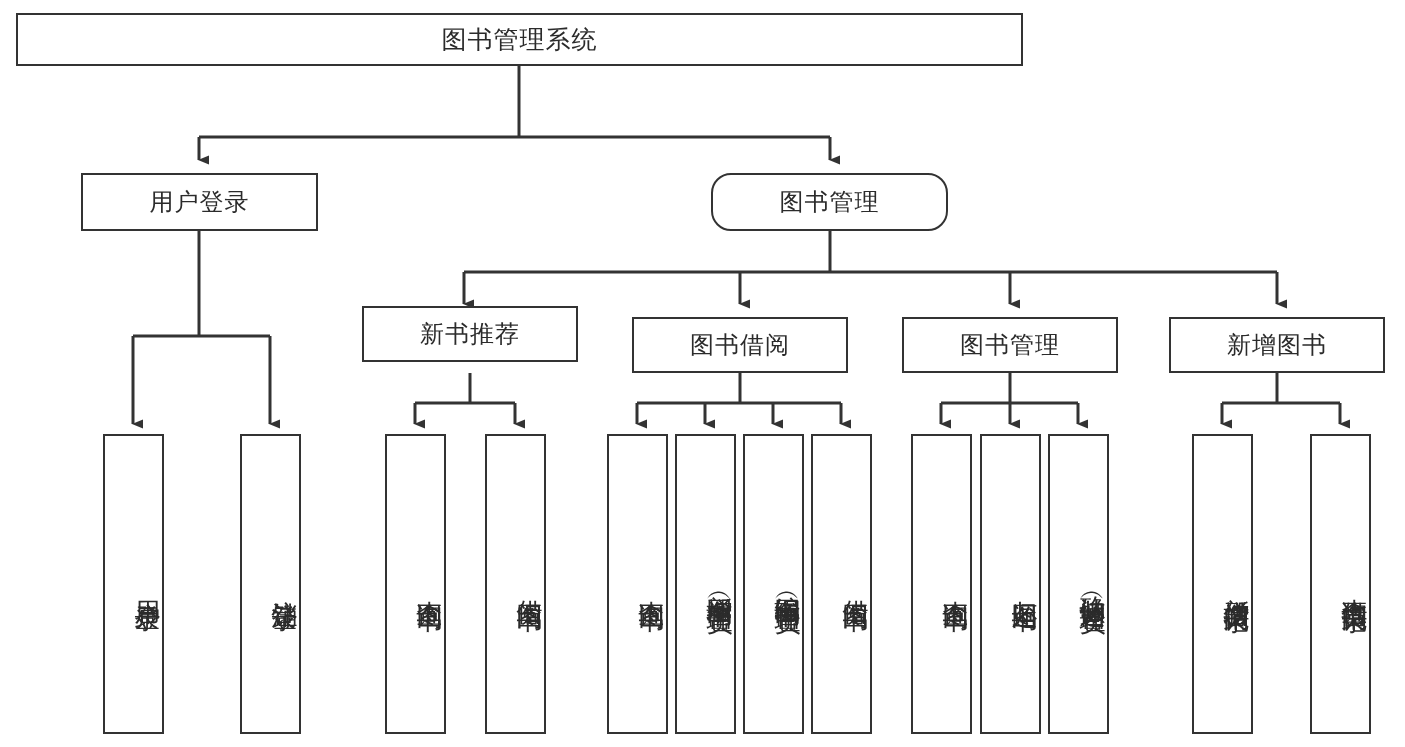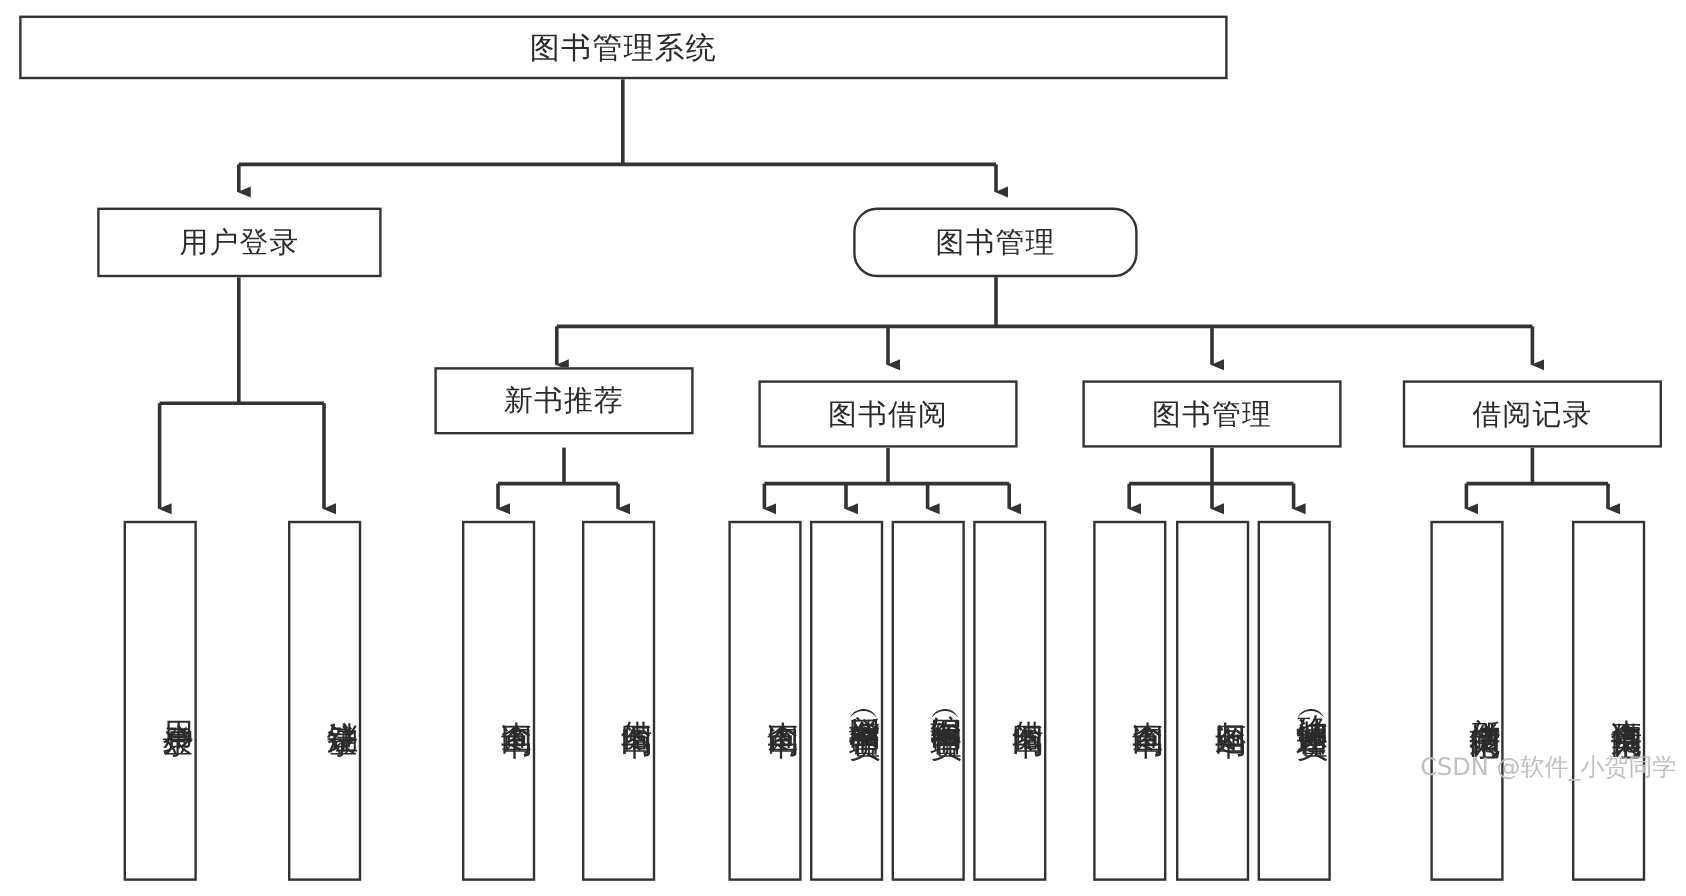--- a/index.html
+++ b/index.html
@@ -104,35 +104,34 @@
   </svg>
 
   <div class="node h root" style="left:16px;top:13px;width:1007px;height:53px;">图书管理系统</div>
 
   <div class="node h" style="left:81px;top:173px;width:237px;height:58px;">用户登录</div>
   <div class="node h" style="left:711px;top:173px;width:237px;height:58px;border-radius:20px;">图书管理</div>
 
   <div class="node h" style="left:362px;top:306px;width:216px;height:56px;">新书推荐</div>
   <div class="node h" style="left:632px;top:317px;width:216px;height:56px;">图书借阅</div>
   <div class="node h" style="left:902px;top:317px;width:216px;height:56px;">图书管理</div>
-  <div class="node h" style="left:1169px;top:317px;width:216px;height:56px;">借阅记录</div>
+  <div class="node h" style="left:1169px;top:317px;width:216px;height:56px;">新增图书</div>
 
   <div class="node leaf" style="left:103px;top:434px;width:61px;height:300px;">用户登录</div>
   <div class="node leaf" style="left:240px;top:434px;width:61px;height:300px;">注销登录</div>
 
   <div class="node leaf" style="left:385px;top:434px;width:61px;height:300px;">查询图书</div>
   <div class="node leaf" style="left:485px;top:434px;width:61px;height:300px;">借阅图书</div>
 
   <div class="node leaf" style="left:607px;top:434px;width:61px;height:300px;">查询图书</div>
   <div class="node leaf" style="left:675px;top:434px;width:61px;height:300px;">新增图书（管理员）</div>
   <div class="node leaf" style="left:743px;top:434px;width:61px;height:300px;">编辑图书（管理员）</div>
   <div class="node leaf" style="left:811px;top:434px;width:61px;height:300px;">借阅图书</div>
 
   <div class="node leaf" style="left:911px;top:434px;width:61px;height:300px;">查询图书</div>
   <div class="node leaf" style="left:980px;top:434px;width:61px;height:300px;">归还图书</div>
   <div class="node leaf" style="left:1048px;top:434px;width:61px;height:300px;">确认归还（管理员）</div>
 
   <div class="node leaf" style="left:1192px;top:434px;width:61px;height:300px;">新增借阅记录</div>
   <div class="node leaf" style="left:1310px;top:434px;width:61px;height:300px;">查询借阅记录</div>
 
-  <div id="watermark">CSDN @软件_小贺同学</div>
 
 </div>
 
 </body></html>

